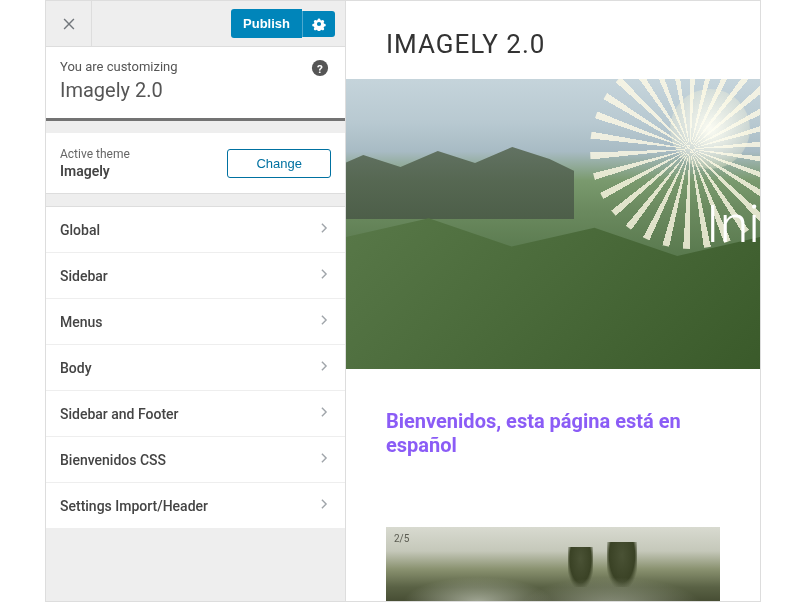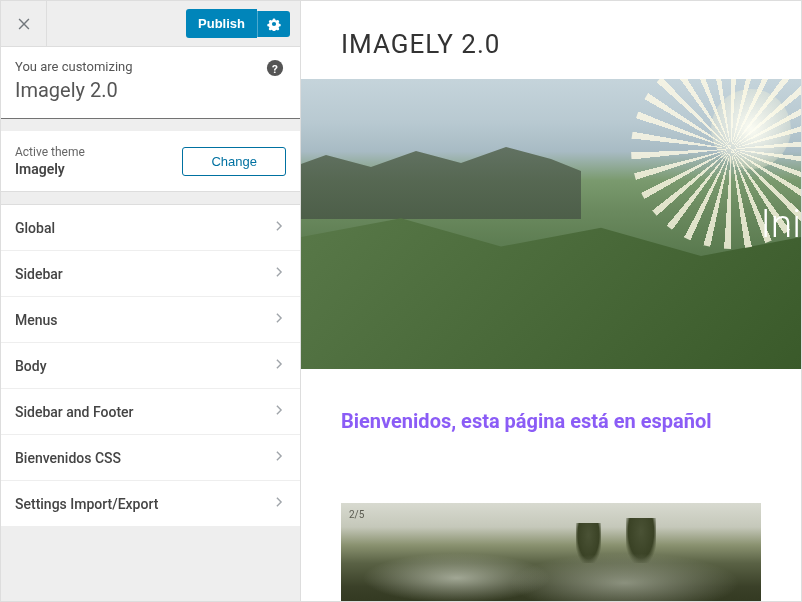--- a/index.html
+++ b/index.html
@@ -1,29 +1,29 @@
 <!DOCTYPE html>
 <html><head>
   <meta charset="utf-8">
   <style>
     * { margin: 0; padding: 0; box-sizing: border-box; }
     body { font-family: -apple-system, BlinkMacSystemFont, "Segoe UI", Roboto, sans-serif; font-size: 13px; color: #555; background: #fff; overflow: hidden; }
-    .app { display: flex; width: 802px; height: 602px; border: 1px solid #ddd; }
+    .app { display: flex; width: 716px; height: 602px; border: 1px solid #ddd; margin-left: 45px; }
     
     .sidebar { width: 300px; background: #eee; display: flex; flex-direction: column; border-right: 1px solid #ddd; }
     
     .top-actions { display: flex; align-items: center; height: 46px; background: #eee; border-bottom: 1px solid #ddd; }
     .close-btn { width: 46px; height: 46px; display: flex; align-items: center; justify-content: center; border-right: 1px solid #ddd; cursor: pointer; color: #72777c; }
     .close-btn svg { width: 14px; height: 14px; }
     .top-spacer { flex: 1; }
     .publish-btn { background: #0085ba; color: #fff; border: none; padding: 7px 12px; font-size: 13px; font-weight: 600; border-radius: 3px 0 0 3px; cursor: pointer; margin-right: 0; }
     .gear-btn { background: #0085ba; color: #fff; border: none; border-left: 1px solid rgba(255,255,255,0.3); padding: 6px 9px; border-radius: 0 3px 3px 0; cursor: pointer; margin-right: 10px; display: flex; align-items: center; }
     .gear-btn svg { width: 14px; height: 14px; fill: #fff; }
     
-    .info-panel { background: #fff; padding: 12px 14px 16px; border-bottom: 1px solid #737373; position: relative; }
+    .info-panel { background: #fff; padding: 12px 14px 16px; border-bottom: 3px solid #737373; position: relative; }
     .info-label { font-size: 13px; color: #555; margin-bottom: 4px; }
     .info-title { font-size: 20px; color: #555; font-weight: 400; }
     .help-icon { position: absolute; top: 12px; right: 14px; width: 20px; height: 20px; cursor: pointer; }
     .help-icon svg { width: 18px; height: 18px; fill: #555; }
     
     .theme-panel { background: #fff; padding: 14px; border-bottom: 1px solid #ddd; display: flex; justify-content: space-between; align-items: center; margin-top: 12px; }
     .theme-text .theme-label { font-size: 12px; color: #666; }
     .theme-text .theme-name { font-size: 14px; font-weight: 600; color: #444; margin-top: 2px; }
     .change-btn { background: #fff; border: 1px solid #0071a1; color: #0071a1; padding: 6px 28px; font-size: 13px; border-radius: 3px; cursor: pointer; }
     
@@ -36,21 +36,21 @@
     .preview { flex: 1; background: #fff; overflow: hidden; position: relative; }
     .preview-header { padding: 28px 40px 20px; }
     .preview-title { font-size: 26px; color: #333; font-weight: 400; letter-spacing: 1px; }
     
     .hero { height: 290px; position: relative; overflow: hidden; background: linear-gradient(180deg, #c5d4db 0%, #b8c9d1 15%, #a8bbc4 25%, #7a9a6e 35%, #6b8a5f 45%, #5a7a4f 60%, #4a6a3f 80%, #3a5a2f 100%); }
     .hero-ridge { position: absolute; top: 60px; left: -20px; width: 60%; height: 80px; background: linear-gradient(180deg, #5b6b58 0%, #4a5a47 100%); clip-path: polygon(0 40%, 15% 20%, 30% 35%, 45% 15%, 60% 30%, 75% 10%, 90% 25%, 100% 40%, 100% 100%, 0 100%); opacity: 0.9; }
     .hero-slope { position: absolute; bottom: 0; left: 0; width: 100%; height: 65%; background: linear-gradient(135deg, #5a7a4a 0%, #4a6a3a 50%, #3a5a2a 100%); clip-path: polygon(0 30%, 20% 20%, 40% 35%, 60% 25%, 80% 40%, 100% 30%, 100% 100%, 0 100%); }
     .sun-rays { position: absolute; top: -30px; right: -30px; width: 200px; height: 200px; }
     .sun-rays::before { content: ''; position: absolute; inset: 0; background: repeating-conic-gradient(from 0deg, rgba(255,250,230,0.8) 0deg 4deg, transparent 4deg 12deg); border-radius: 50%; }
     .sun-rays::after { content: ''; position: absolute; top: 40px; right: 40px; width: 80px; height: 80px; background: radial-gradient(circle, rgba(255,255,245,0.95) 0%, rgba(255,250,220,0.3) 70%, transparent 100%); border-radius: 50%; }
-    .hero-text { position: absolute; right: 0; top: 50%; transform: translateY(-50%); color: #fff; font-size: 39px; font-weight: 300; padding-right: 0; }
+    .hero-text { position: absolute; right: 0; top: 50%; transform: translateY(-50%); color: #fff; font-size: 52px; font-weight: 300; padding-right: 0; }
     
     .page-content { padding: 40px; }
     .page-heading { font-size: 20px; color: #8b5cf6; font-weight: 700; }
     
     .second-image { margin: 30px 40px 0; height: 120px; background: linear-gradient(180deg, #d8dad0 0%, #c5c8ba 20%, #8a9270 35%, #5a6245 50%, #3a4028 70%, #2a3018 100%); position: relative; overflow: hidden; }
     .second-image .fog1 { position: absolute; bottom: 20px; left: 5%; width: 45%; height: 50px; background: radial-gradient(ellipse, rgba(200,205,190,0.7) 0%, transparent 70%); }
     .second-image .fog2 { position: absolute; bottom: 10px; left: 40%; width: 55%; height: 60px; background: radial-gradient(ellipse, rgba(190,195,180,0.6) 0%, transparent 70%); }
     .second-image .tree1 { position: absolute; top: 15px; right: 25%; width: 30px; height: 45px; background: radial-gradient(ellipse at center 30%, #4a5235 0%, #3a4225 60%, transparent 80%); }
     .second-image .tree2 { position: absolute; top: 20px; right: 38%; width: 25px; height: 40px; background: radial-gradient(ellipse at center 30%, #4a5235 0%, #3a4225 60%, transparent 80%); }
     .img-label { position: absolute; top: 6px; left: 8px; font-size: 10px; color: rgba(40,40,30,0.7); }
@@ -126,21 +126,21 @@
               <path d="M7 4 L13 10 L7 16" stroke="#a0a5aa" stroke-width="2" fill="none"></path>
             </svg></span>
         </div>
         <div class="section-item">
           <span class="section-label">Bienvenidos CSS</span>
           <span class="chevron"><svg viewBox="0 0 20 20">
               <path d="M7 4 L13 10 L7 16" stroke="#a0a5aa" stroke-width="2" fill="none"></path>
             </svg></span>
         </div>
         <div class="section-item">
-          <span class="section-label">Settings Import/Export</span>
+          <span class="section-label">Settings Import/Header</span>
           <span class="chevron"><svg viewBox="0 0 20 20">
               <path d="M7 4 L13 10 L7 16" stroke="#a0a5aa" stroke-width="2" fill="none"></path>
             </svg></span>
         </div>
       </div>
 
   </div>
 
   <div class="preview">
     <div class="preview-header">

